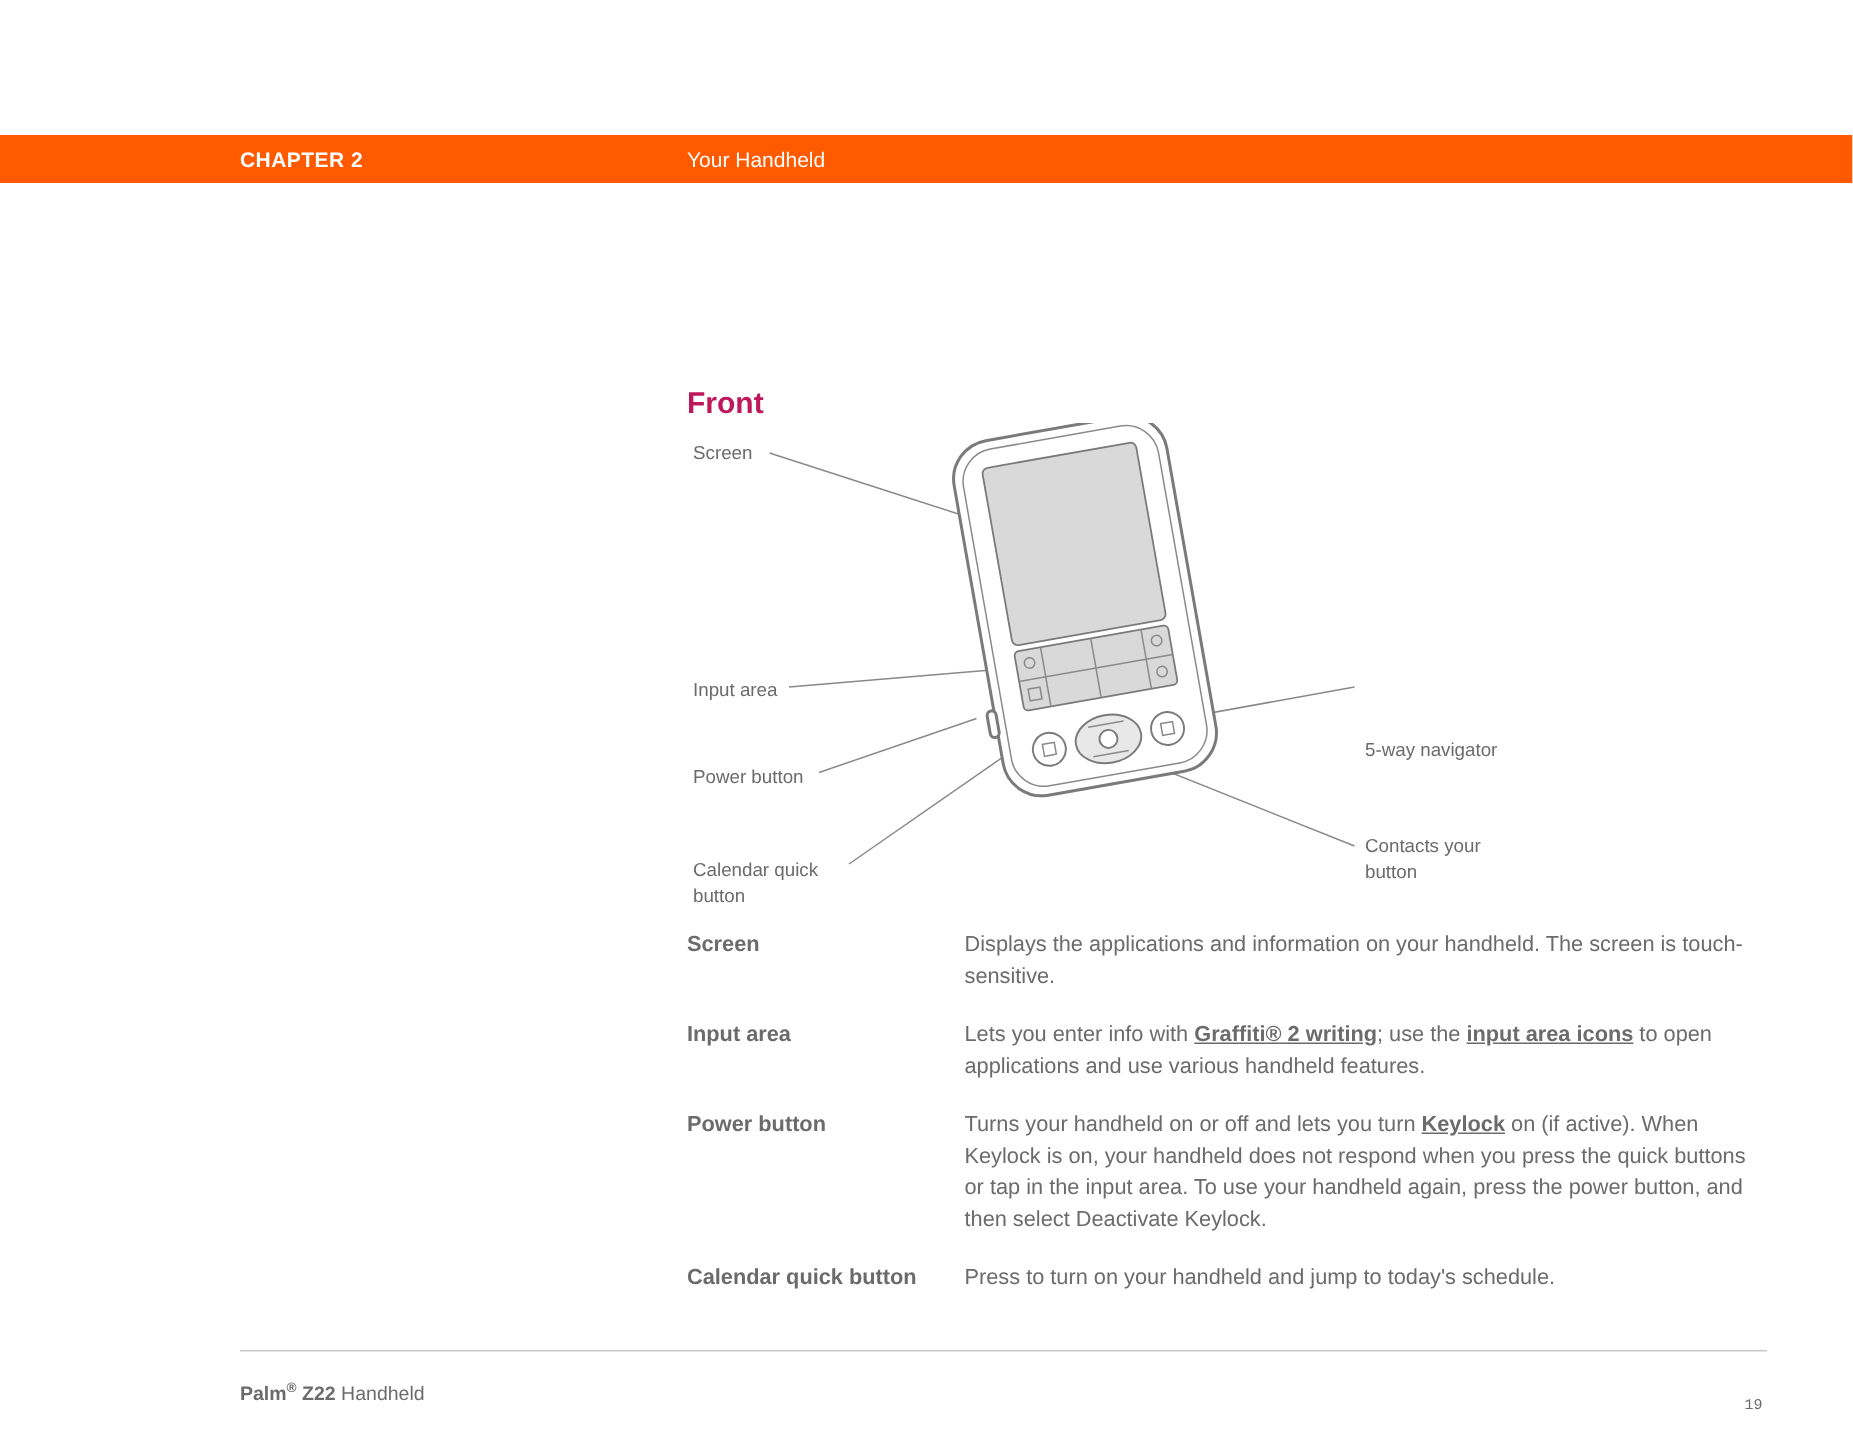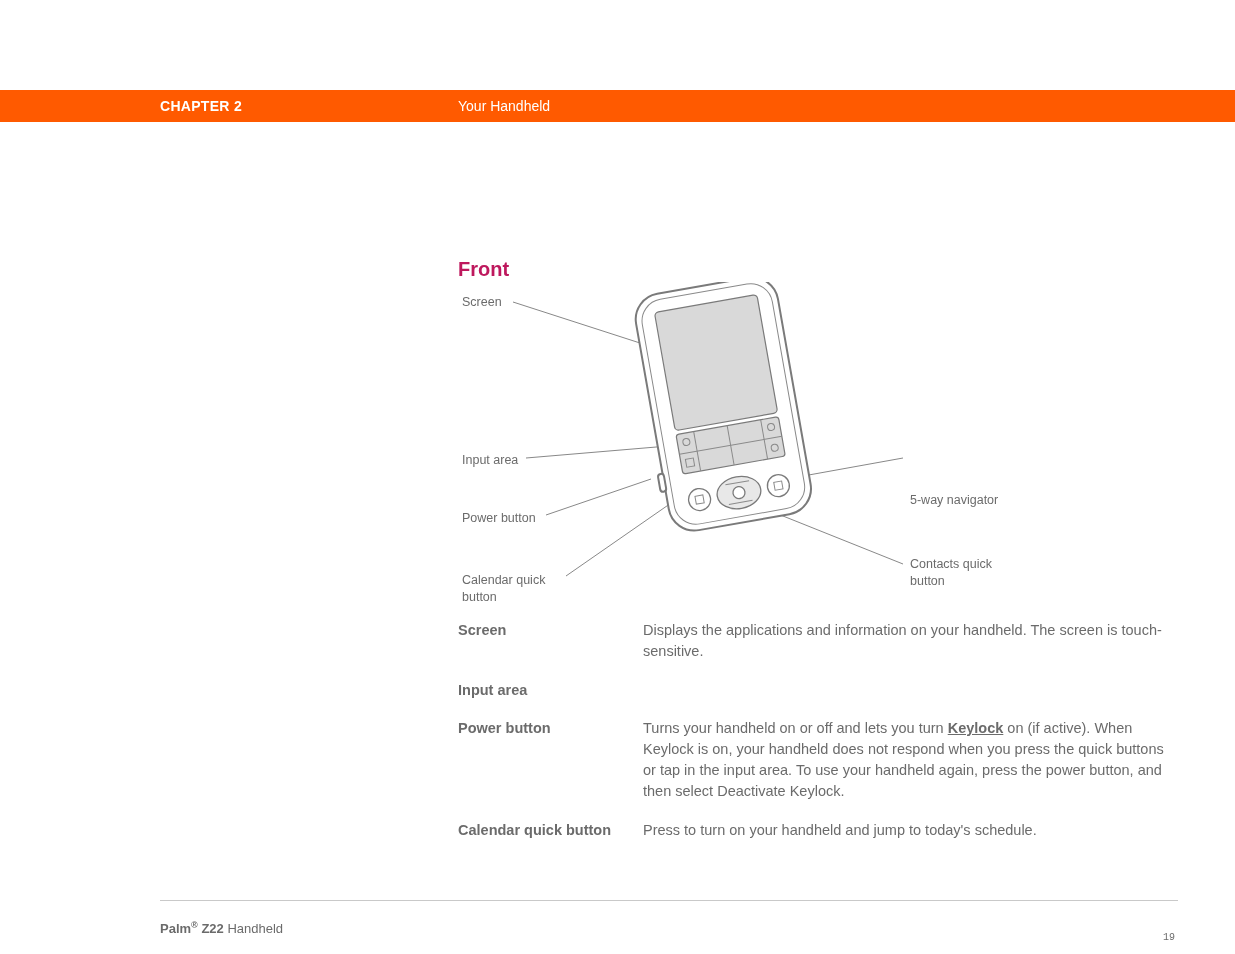--- a/index.html
+++ b/index.html
@@ -43,21 +43,21 @@
   <div class="h2">Front</div>
 
   <div class="diagram">
     
     <div class="callout" style="left:4px; top:12px;">Screen</div>
     <div class="callout" style="left:4px; top:170px;">Input area</div>
     <div class="callout" style="left:4px; top:228px;">Power button</div>
     <div class="callout" style="left:4px; top:290px; width:110px;">Calendar quick button</div>
     
     <div class="callout" style="left:452px; top:170px;margin-top:40px;">5-way navigator</div>
-    <div class="callout" style="left:452px; top:274px; width:110px;">Contacts quick button</div>
+    <div class="callout" style="left:452px; top:274px; width:110px;">Contacts your button</div>
 
     <svg width="720" height="330">
 
       <line class="leader" x1="55" y1="20" x2="278" y2="92"></line>
       <line class="leader" x1="68" y1="176" x2="222" y2="163"></line>
       <line class="leader" x1="88" y1="233" x2="193" y2="197"></line>
       <line class="leader" x1="108" y1="294" x2="216" y2="219"></line>
       <line class="leader" x1="445" y1="176" x2="262" y2="209"></line>
       <line class="leader" x1="445" y1="282" x2="295" y2="222"></line>
 
@@ -93,20 +93,21 @@
     </svg>
   </div>
 
   <div class="defs" id="defs-container">
       <div class="defs-row">
         <div class="term">Screen</div>
         <div class="desc">Displays the applications and information on your handheld. The screen is touch-sensitive.</div>
       </div>
       <div class="defs-row">
         <div class="term">Input area</div>
+        <div class="desc">Lets you enter info with <span class="link">Graffiti® 2 writing</span>; use the <span class="link">input area icons</span> to open applications and use various handheld features.</div>
       </div>
       <div class="defs-row">
         <div class="term">Power button</div>
         <div class="desc">Turns your handheld on or off and lets you turn <span class="link">Keylock</span> on (if active). When Keylock is on, your handheld does not respond when you press the quick buttons or tap in the input area. To use your handheld again, press the power button, and then select Deactivate Keylock.</div>
       </div>
       <div class="defs-row">
         <div class="term">Calendar quick button</div>
         <div class="desc">Press to turn on your handheld and jump to today's schedule.</div>
       </div>
     </div>

